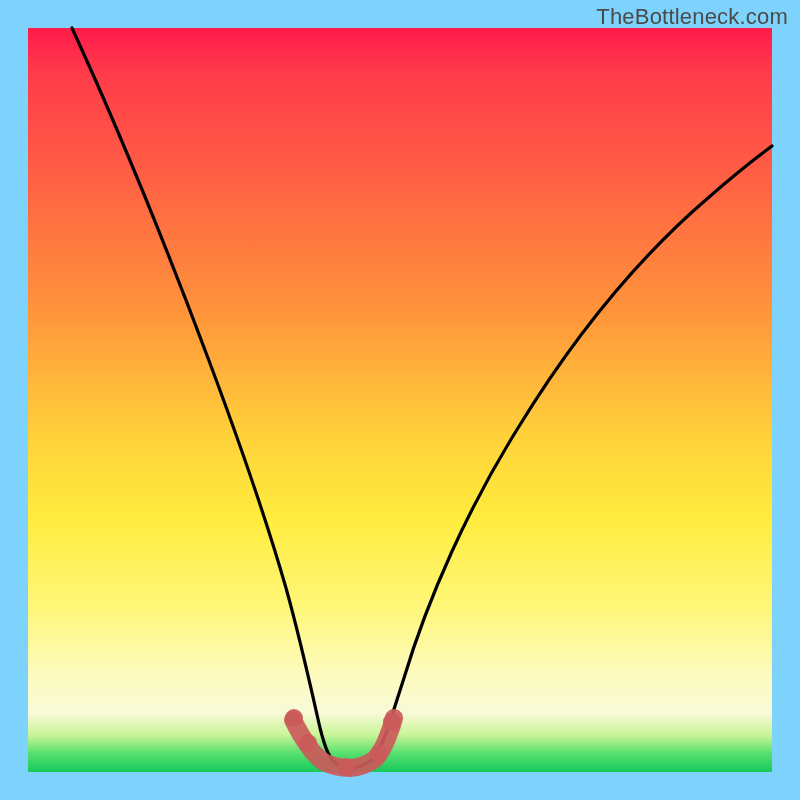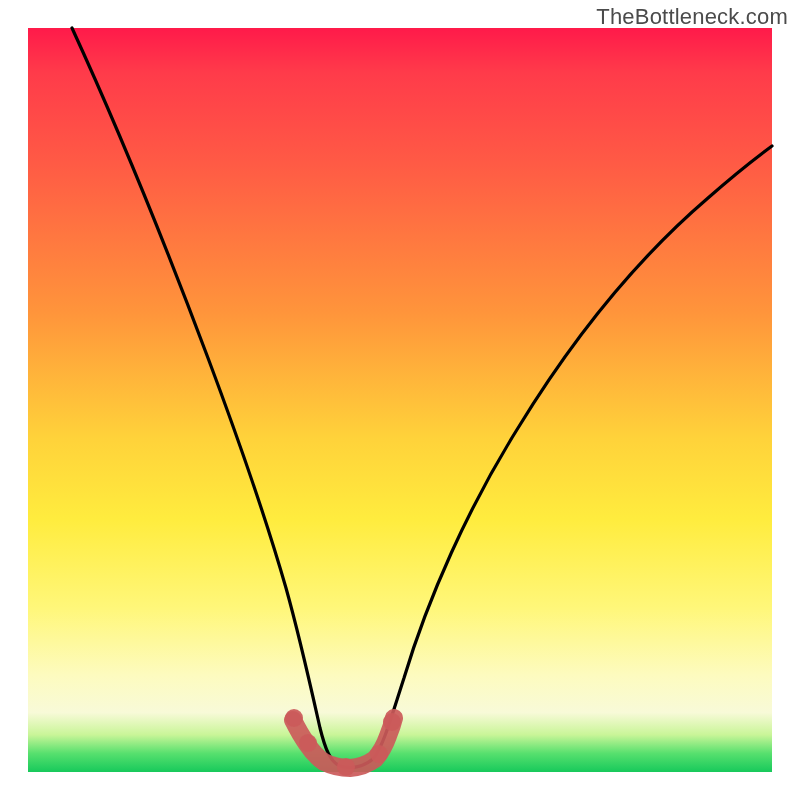--- a/index.html
+++ b/index.html
@@ -10,21 +10,21 @@
     background: #000;
     overflow: hidden;
     font-family: Arial, Helvetica, sans-serif;
   }
   .frame {
     position: absolute;
     left: 0;
     top: 0;
     width: 800px;
     height: 800px;
-    background: #ffffff;
+    background: #7dd3fc;
   }
   .plot-area {
     position: absolute;
     left: 28px;
     top: 28px;
     width: 744px;
     height: 744px;
     
     background: linear-gradient(
       to bottom,

